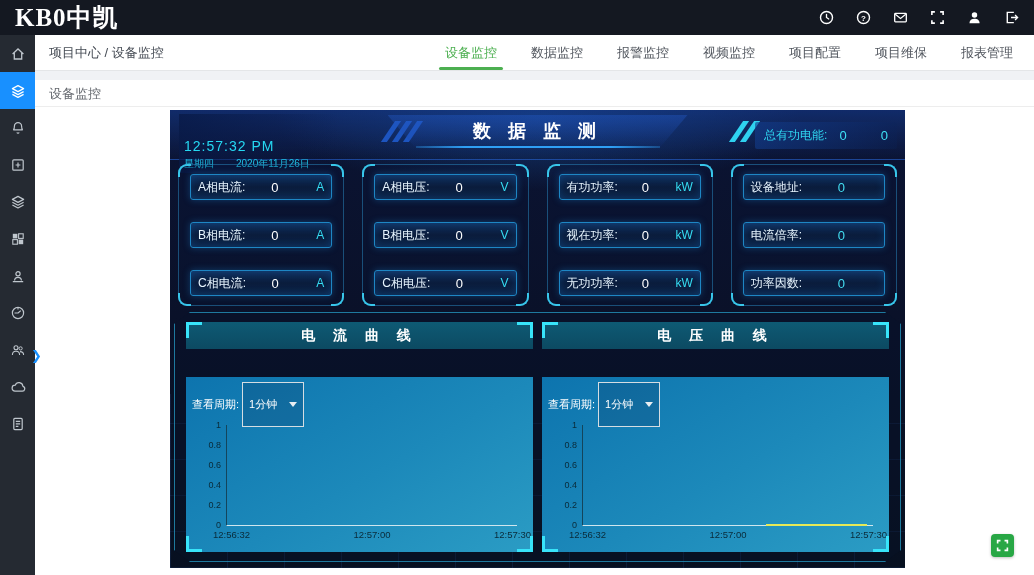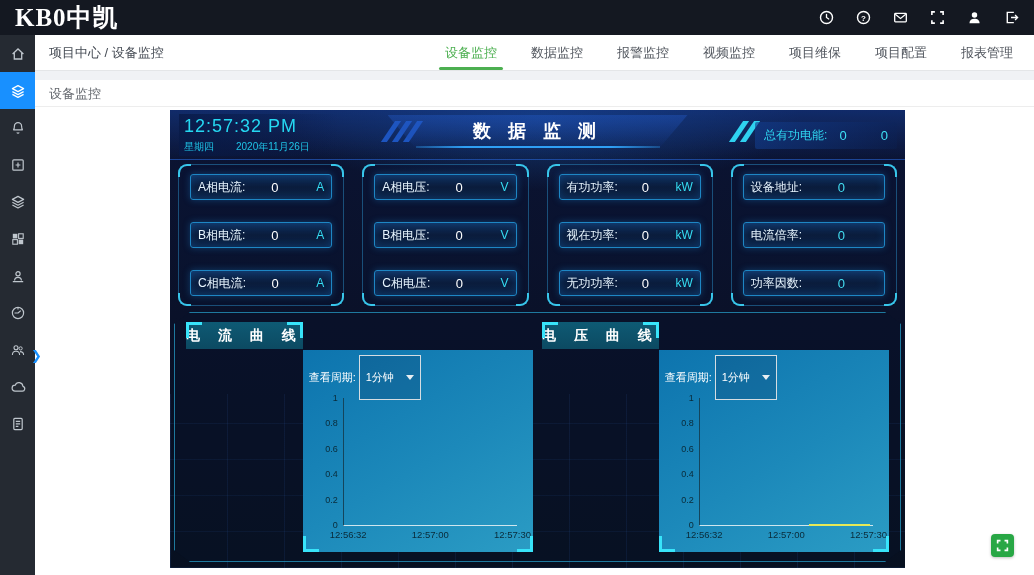--- a/index.html
+++ b/index.html
@@ -40,21 +40,21 @@
   .dash::after { content:""; position:absolute; left:0; right:0; top:62%; bottom:0; pointer-events:none;
     background:
       repeating-linear-gradient(90deg, rgba(60,120,220,.13) 0 1px, transparent 1px 57px),
       repeating-linear-gradient(0deg, rgba(60,120,220,.10) 0 1px, transparent 1px 36px); }
 
   .dash-header { position:relative; height:50px; z-index:2;
     background:linear-gradient(180deg, rgba(22,62,150,.55), rgba(12,30,80,.12));
     border-bottom:1px solid rgba(45,110,220,.4); }
   .time-block { position:absolute; left:9px; top:4px; padding:2px 30px 2px 5px;
     background:linear-gradient(90deg, rgba(8,25,70,.75), rgba(8,25,70,0)); }
-  .time { font-size:18px; color:#25d8f2; letter-spacing:1px; }
+  .time { font-size:14px; color:#25d8f2; letter-spacing:1px;margin-top:22px; }
   .date-row { font-size:10px; color:#1fc3e6; margin-top:3px; display:flex; gap:22px; }
 
   .title-plate { position:absolute; left:50%; top:5px; transform:translateX(-50%); width:300px; height:33px;
     line-height:33px; text-align:center; color:#fff; font-size:18px; letter-spacing:6px; font-weight:bold;
     background:linear-gradient(180deg, rgba(35,90,200,.40), rgba(15,40,110,.12));
     clip-path:polygon(0 0, 100% 0, calc(100% - 28px) 100%, 28px 100%); }
   .plate-underline { position:absolute; left:calc(50% - 122px); top:36px; width:244px; height:2px;
     background:linear-gradient(90deg, rgba(47,159,245,.3), #2f9ff5 20%, #2f9ff5 80%, rgba(47,159,245,.3)); }
   .slash-group { position:absolute; top:11px; display:flex; gap:5px; }
   .slash-left { left:218px; }
@@ -87,21 +87,21 @@
   .f-value { flex:1; text-align:center; font-size:13px; color:#fff; }
   .f-unit { font-size:12px; color:#35dcf2; min-width:20px; text-align:right; }
   .group.cyan-vals .f-value { color:#43dff2; text-align:right; padding-right:32px; }
   .group.cyan-vals .f-unit { min-width:0; }
 
   
   .charts-frame { position:absolute; left:4px; right:4px; top:202px; bottom:6px; z-index:2;
     border:1px solid rgba(40,165,210,.7); background:rgba(8,20,45,.25);
     clip-path:polygon(16px 0, calc(100% - 16px) 0, 100% 12px, 100% calc(100% - 12px), calc(100% - 16px) 100%, 16px 100%, 0 calc(100% - 12px), 0 12px);
     display:flex; gap:9px; padding:9px 11px; }
-  .chart-panel { flex:1; display:flex; flex-direction:row; position:relative; }
+  .chart-panel { flex:1; display:flex; flex-direction:column; position:relative; }
   .chart-title { position:relative; height:27px; line-height:27px; text-align:center; color:#fff; font-size:14px;
     letter-spacing:7px; font-weight:bold; background:linear-gradient(180deg,#0e5a74,#0c4a62); }
   .chart-title::before, .chart-title::after { content:""; position:absolute; top:0; width:13px; height:13px; border:0 solid #38e4fa; }
   .chart-title::before { left:0; border-top-width:3px; border-left-width:3px; }
   .chart-title::after { right:0; border-top-width:3px; border-right-width:3px; }
   .chart-body { flex:1; position:relative; background:linear-gradient(150deg,#0d74ae 0%,#1c89ba 55%,#2b9cc4 100%);margin-top:28px; }
   .chart-body::before, .chart-body::after { content:""; position:absolute; bottom:0; width:13px; height:13px; border:0 solid #38e4fa; z-index:3; }
   .chart-body::before { left:0; border-bottom-width:3px; border-left-width:3px; }
   .chart-body::after { right:0; border-bottom-width:3px; border-right-width:3px; }
 
@@ -259,22 +259,22 @@
 <span class="drawer-toggle">❯</span>
 
 <div class="main">
   <div class="nav">
     <div class="breadcrumb">项目中心 / 设备监控</div>
     <div class="tabs">
       <div class="tab active">设备监控</div>
       <div class="tab">数据监控</div>
       <div class="tab">报警监控</div>
       <div class="tab">视频监控</div>
+      <div class="tab">项目配置</div>
       <div class="tab">项目维保</div>
-      <div class="tab">项目配置</div>
       <div class="tab">报表管理</div>
     </div>
   </div>
 
   <div class="card">
     <div class="card-header">设备监控</div>
 
     <div class="dash">
 
       <div class="dash-header">

